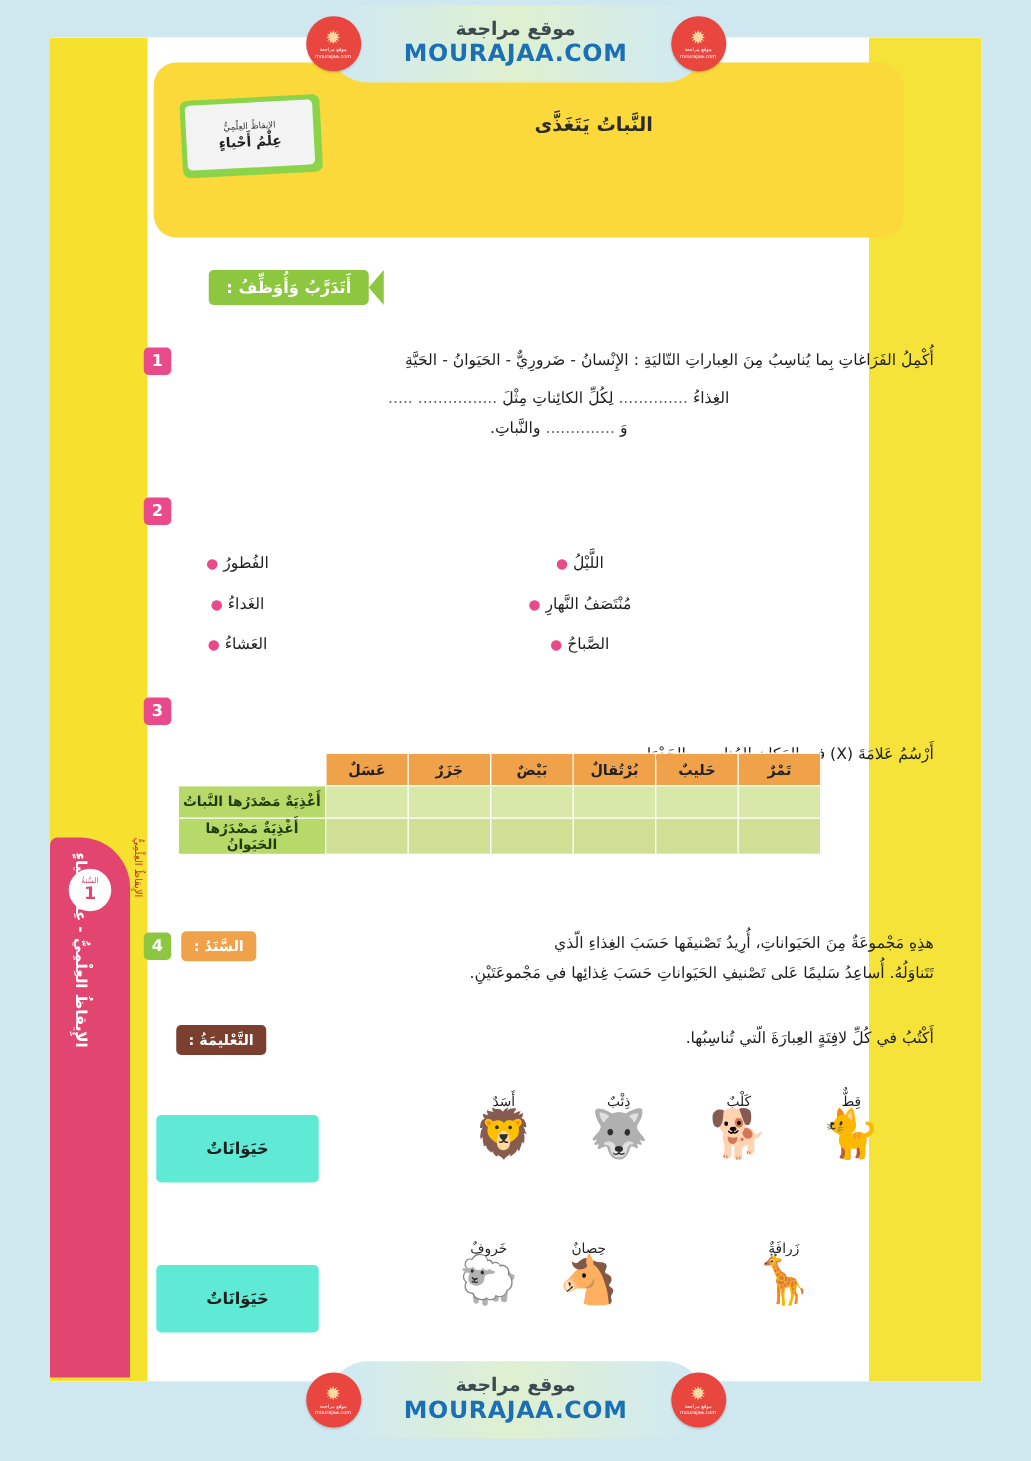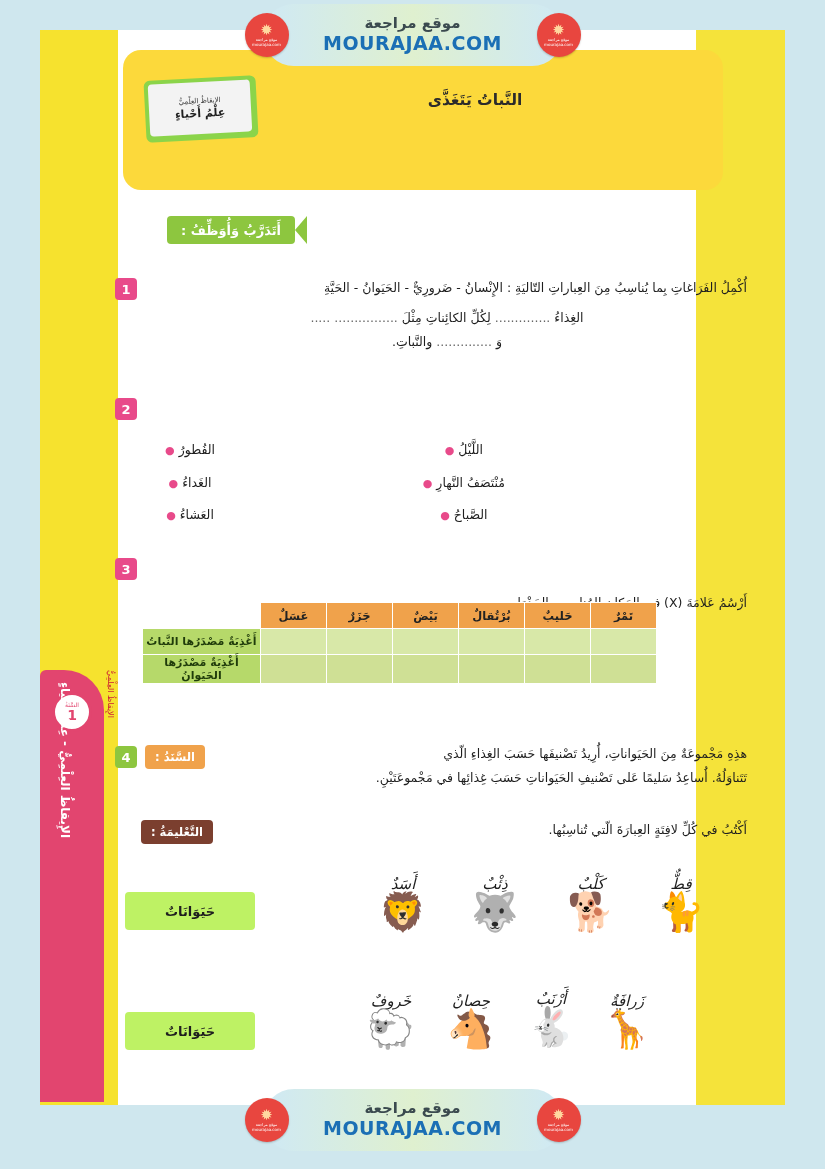--- a/index.html
+++ b/index.html
@@ -146,28 +146,28 @@
   .tbl .hd { background: #f0a24b; font-weight: bold; color: #222; }
   .tbl .lbl {
     background: #b6d96a; width: 118px; font-weight: bold; font-size: 11px; color:#1f3b0a;
   }
   .tbl .cell { background: #d8e8a8; }
   .tbl .cell.alt { background: #cfe095; }
 
   
   .ani-label {
     position:absolute;
-    background: #bef264;
+    background: #5eead4;
     border-radius: 4px;
-    width: 130px; height: 38px;
+    width: 130px; height: 54px;
     display:flex; align-items:center; justify-content:center;
     font-size: 13px; color:#1e1e1e; font-weight:bold;
   }
   .ani { position:absolute; text-align:center; }
-  .ani .cap { font-size: 15px; color:#1e1e1e; display:block; margin-bottom: 0px; font-style: italic; }
+  .ani .cap { font-size: 11px; color:#1e1e1e; display:block; margin-bottom: 0px; }
   .ani .gl { font-size: 38px; line-height: 1; display:block; }
 
   .tag-dark {
     position:absolute; height: 24px; background:#7b3f2f; color:#fff;
     border-radius: 4px; font-size: 11.5px; font-weight:bold;
     display:flex; align-items:center; justify-content:center; padding: 0 10px;
   }
   .tag-orange {
     position:absolute; height: 24px; background:#f0a24b; color:#fff;
     border-radius: 4px; font-size: 11.5px; font-weight:bold;
@@ -323,24 +323,20 @@
   <div class="ani-label" style="right: 530px; top: 982px;">حَيَوَانَاتٌ</div>
 
   <div class="ani" style="right: 352px; top: 962px; width: 84px;">
     <span class="cap">خَروفٌ</span>
     <span class="gl">🐑</span>
   </div>
   <div class="ani" style="right: 272px; top: 962px; width: 84px;">
     <span class="cap">حِصانٌ</span>
     <span class="gl">🐴</span>
   </div>
-  <div class="ani" style="right: 196px; top: 960px; width: 76px;">
-    <span class="cap">أَرْنَبٌ</span>
-    <span class="gl">🐇</span>
-  </div>
   <div class="ani" style="right: 116px; top: 962px; width: 84px;">
     <span class="cap">زَرافَةٌ</span>
     <span class="gl">🦒</span>
   </div>
 
   <div class="spine">
     <div class="spine-circle">
       <span class="t">السَّنَةُ</span>
       <span class="n">1</span>
     </div>

